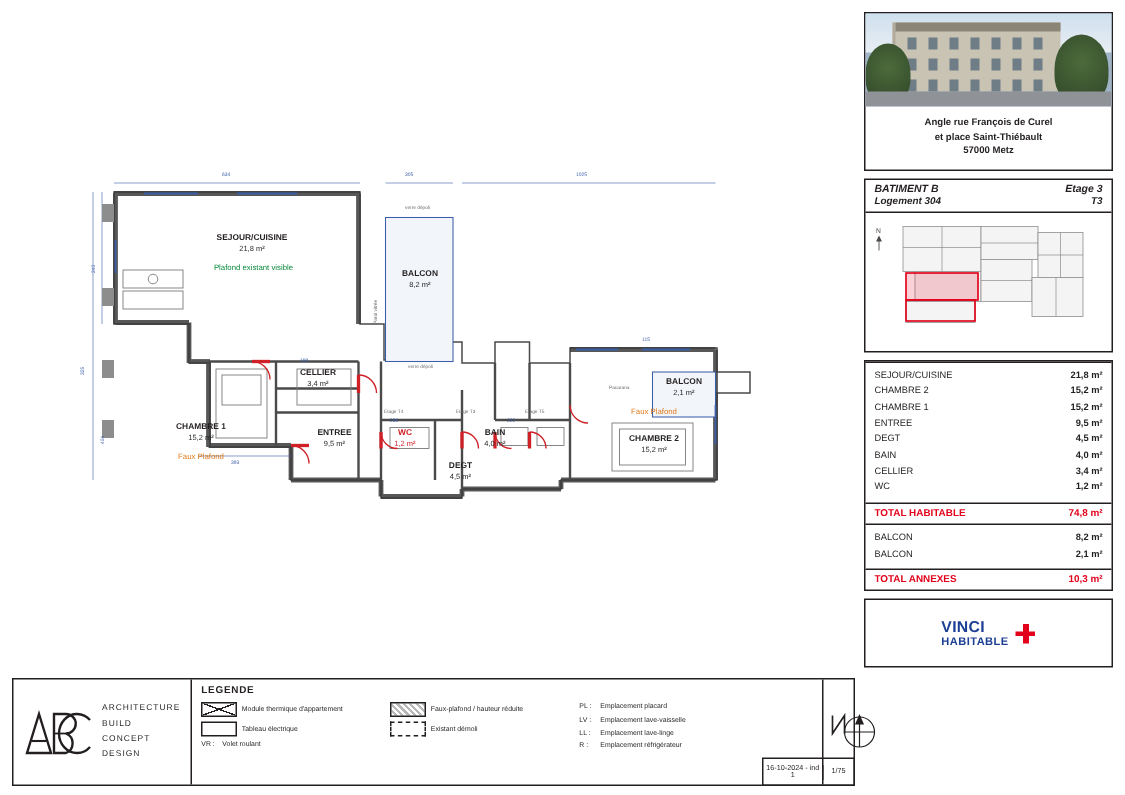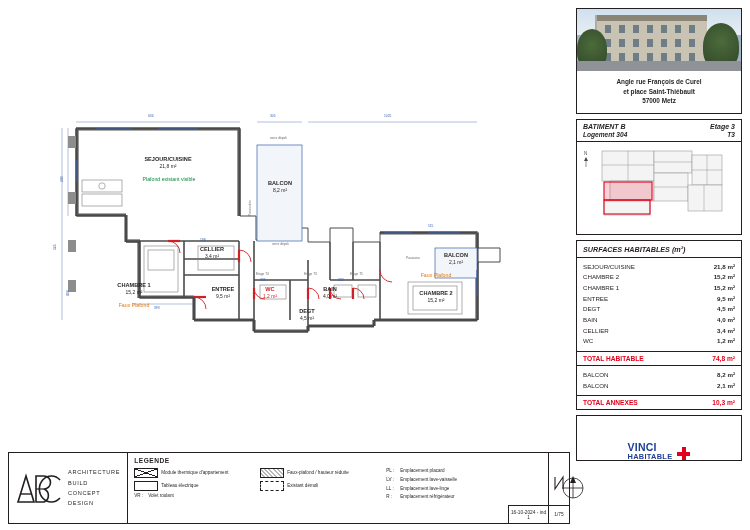--- a/index.html
+++ b/index.html
@@ -32,21 +32,21 @@
 
   .surf-title{padding:4px 6px 3px;font-size:7.2px;font-weight:bold;font-style:italic;}
   .surf-sep{height:1px;background:#231f20;}
   .rows{padding:4px 6px 4px;}
   .row{display:flex;justify-content:space-between;font-size:6.2px;line-height:1.72;}
   .row .v{font-weight:bold;}
   .tot{display:flex;justify-content:space-between;font-size:6.6px;font-weight:bold;color:#e2001a;padding:3px 6px;}
   .sub-sep{height:1px;background:#231f20;margin:0;}
 
   
-  .vinci{height:44px;display:flex;align-items:flex-end;justify-content:center;gap:5px;}
+  .vinci{height:44px;display:flex;align-items:center;justify-content:center;gap:5px;}
   .vinci .txt{font-size:10.5px;font-weight:bold;color:#1c3f94;line-height:1.05;letter-spacing:.2px;}
   .vinci .txt .sub{font-size:7.4px;font-weight:bold;color:#1c3f94;letter-spacing:.3px;}
   .vinci .mark{width:13px;height:13px;position:relative;}
   .vinci .mark i{position:absolute;display:block;background:#e2001a;}
   .vinci .mark i:nth-child(1){left:0;top:5px;width:13px;height:3.2px;}
   .vinci .mark i:nth-child(2){left:5px;top:0;width:3.2px;height:13px;}
 
   
   .legend{position:absolute;left:8px;top:452px;width:560px;height:70px;border:1px solid #231f20;display:flex;}
   .lg-logo{width:168px;border-right:1px solid #231f20;display:flex;align-items:center;gap:6px;padding:0 7px;}
@@ -409,21 +409,20 @@
             <rect x="24" y="55" width="46" height="14"></rect>
           </g>
           <text x="4" y="10" font-size="4.5" fill="#4a4a4a" font-family="Liberation Sans">N</text>
           <path d="M6 13 L6 22" stroke="#4a4a4a" stroke-width="0.6"></path>
           <path d="M6 12 L4 16 L8 16 Z" fill="#4a4a4a"></path>
         </svg>
       </div>
     </div>
 
     <div class="panel">
-      <div class="surf-title">SURFACES HABITABLES (m²)</div>
       <div class="surf-sep"></div>
       <div class="rows">
         <div class="row">
             <span>SEJOUR/CUISINE</span>
             <span class="v">21,8 m²</span>
           </div>
         <div class="row">
             <span>CHAMBRE 2</span>
             <span class="v">15,2 m²</span>
           </div>

